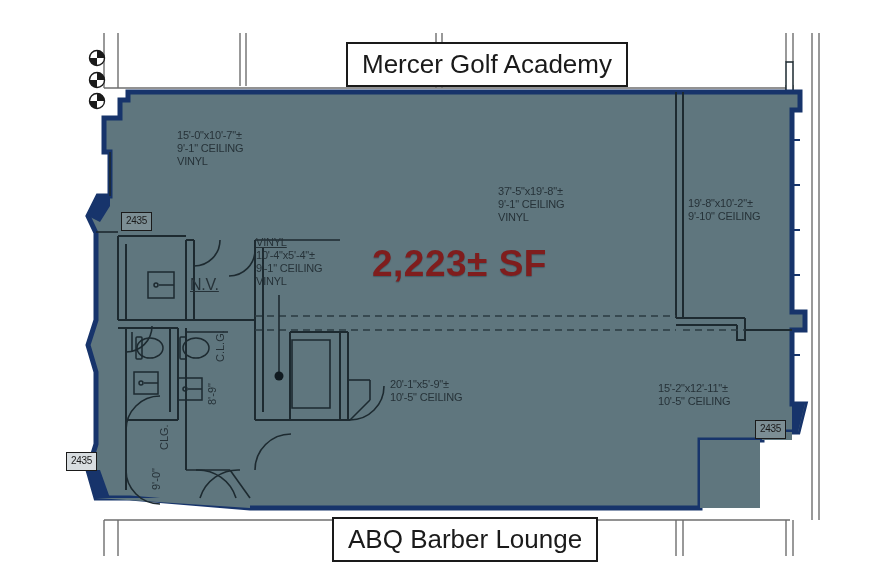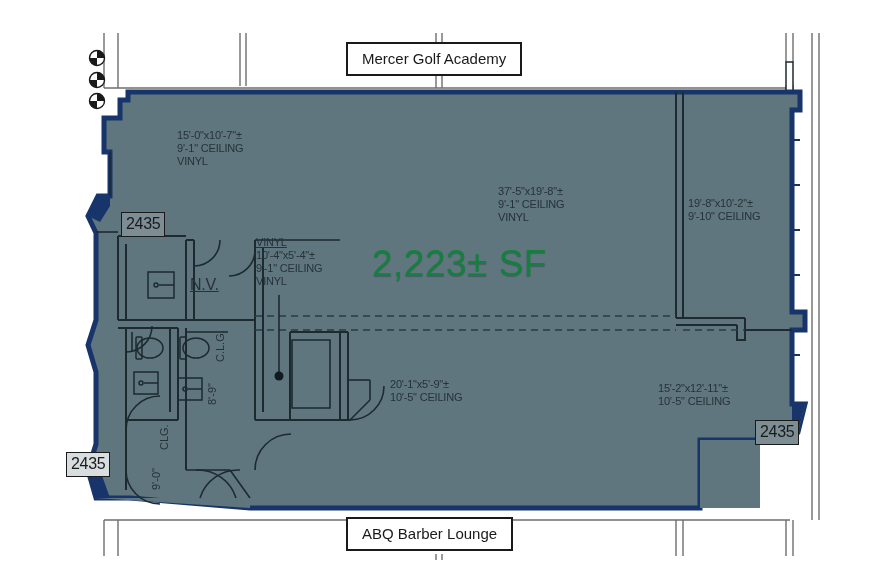--- a/index.html
+++ b/index.html
@@ -26,40 +26,40 @@
     width: 877px;
     height: 577px;
   }
   .tenant-banner {
     position: absolute;
     box-sizing: border-box;
     background: #ffffff;
     border: 2px solid #1a1a1a;
     color: #1a1a1a;
     font-family: "Liberation Sans", sans-serif;
-    font-size: 15px;
+    font-size: 26px;
     line-height: 1;
     text-align: center;
     padding: 7px 14px 8px 14px;
     white-space: nowrap;
     z-index: 40;
   }
   #tenant-top {
     left: 346px;
     top: 42px;
   }
   #tenant-bottom {
-    left: 346px;
+    left: 332px;
     top: 517px;
   }
   .area-label {
     position: absolute;
-    color: #15803d;
-    font-family: "Liberation Sans", sans-serif;
-    font-weight: normal;
+    color: #7f1d1d;
+    font-family: "Liberation Sans", sans-serif;
+    font-weight: bold;
     font-size: 37px;
     letter-spacing: 0.5px;
     white-space: nowrap;
     z-index: 30;
     text-shadow: 0 1px 1px rgba(20,40,55,0.35);
   }
   .room-note {
     position: absolute;
     color: #263238;
     font-family: "Liberation Sans", sans-serif;
@@ -85,21 +85,21 @@
     transform: rotate(-90deg);
     z-index: 30;
   }
   .small-tag {
     position: absolute;
     box-sizing: border-box;
     background: #d8dde0;
     border: 1.3px solid #1a1a1a;
     color: #1a1a1a;
     font-family: "Liberation Sans", sans-serif;
-    font-size: 16px;
+    font-size: 10px;
     line-height: 1;
     padding: 3px 4px 4px 4px;
     letter-spacing: -0.3px;
     z-index: 35;
   }
   .tag-on-fill { background: #7c8e94; }
   .underline-note { text-decoration: underline; }
 </style>
 </head>
 <body>

